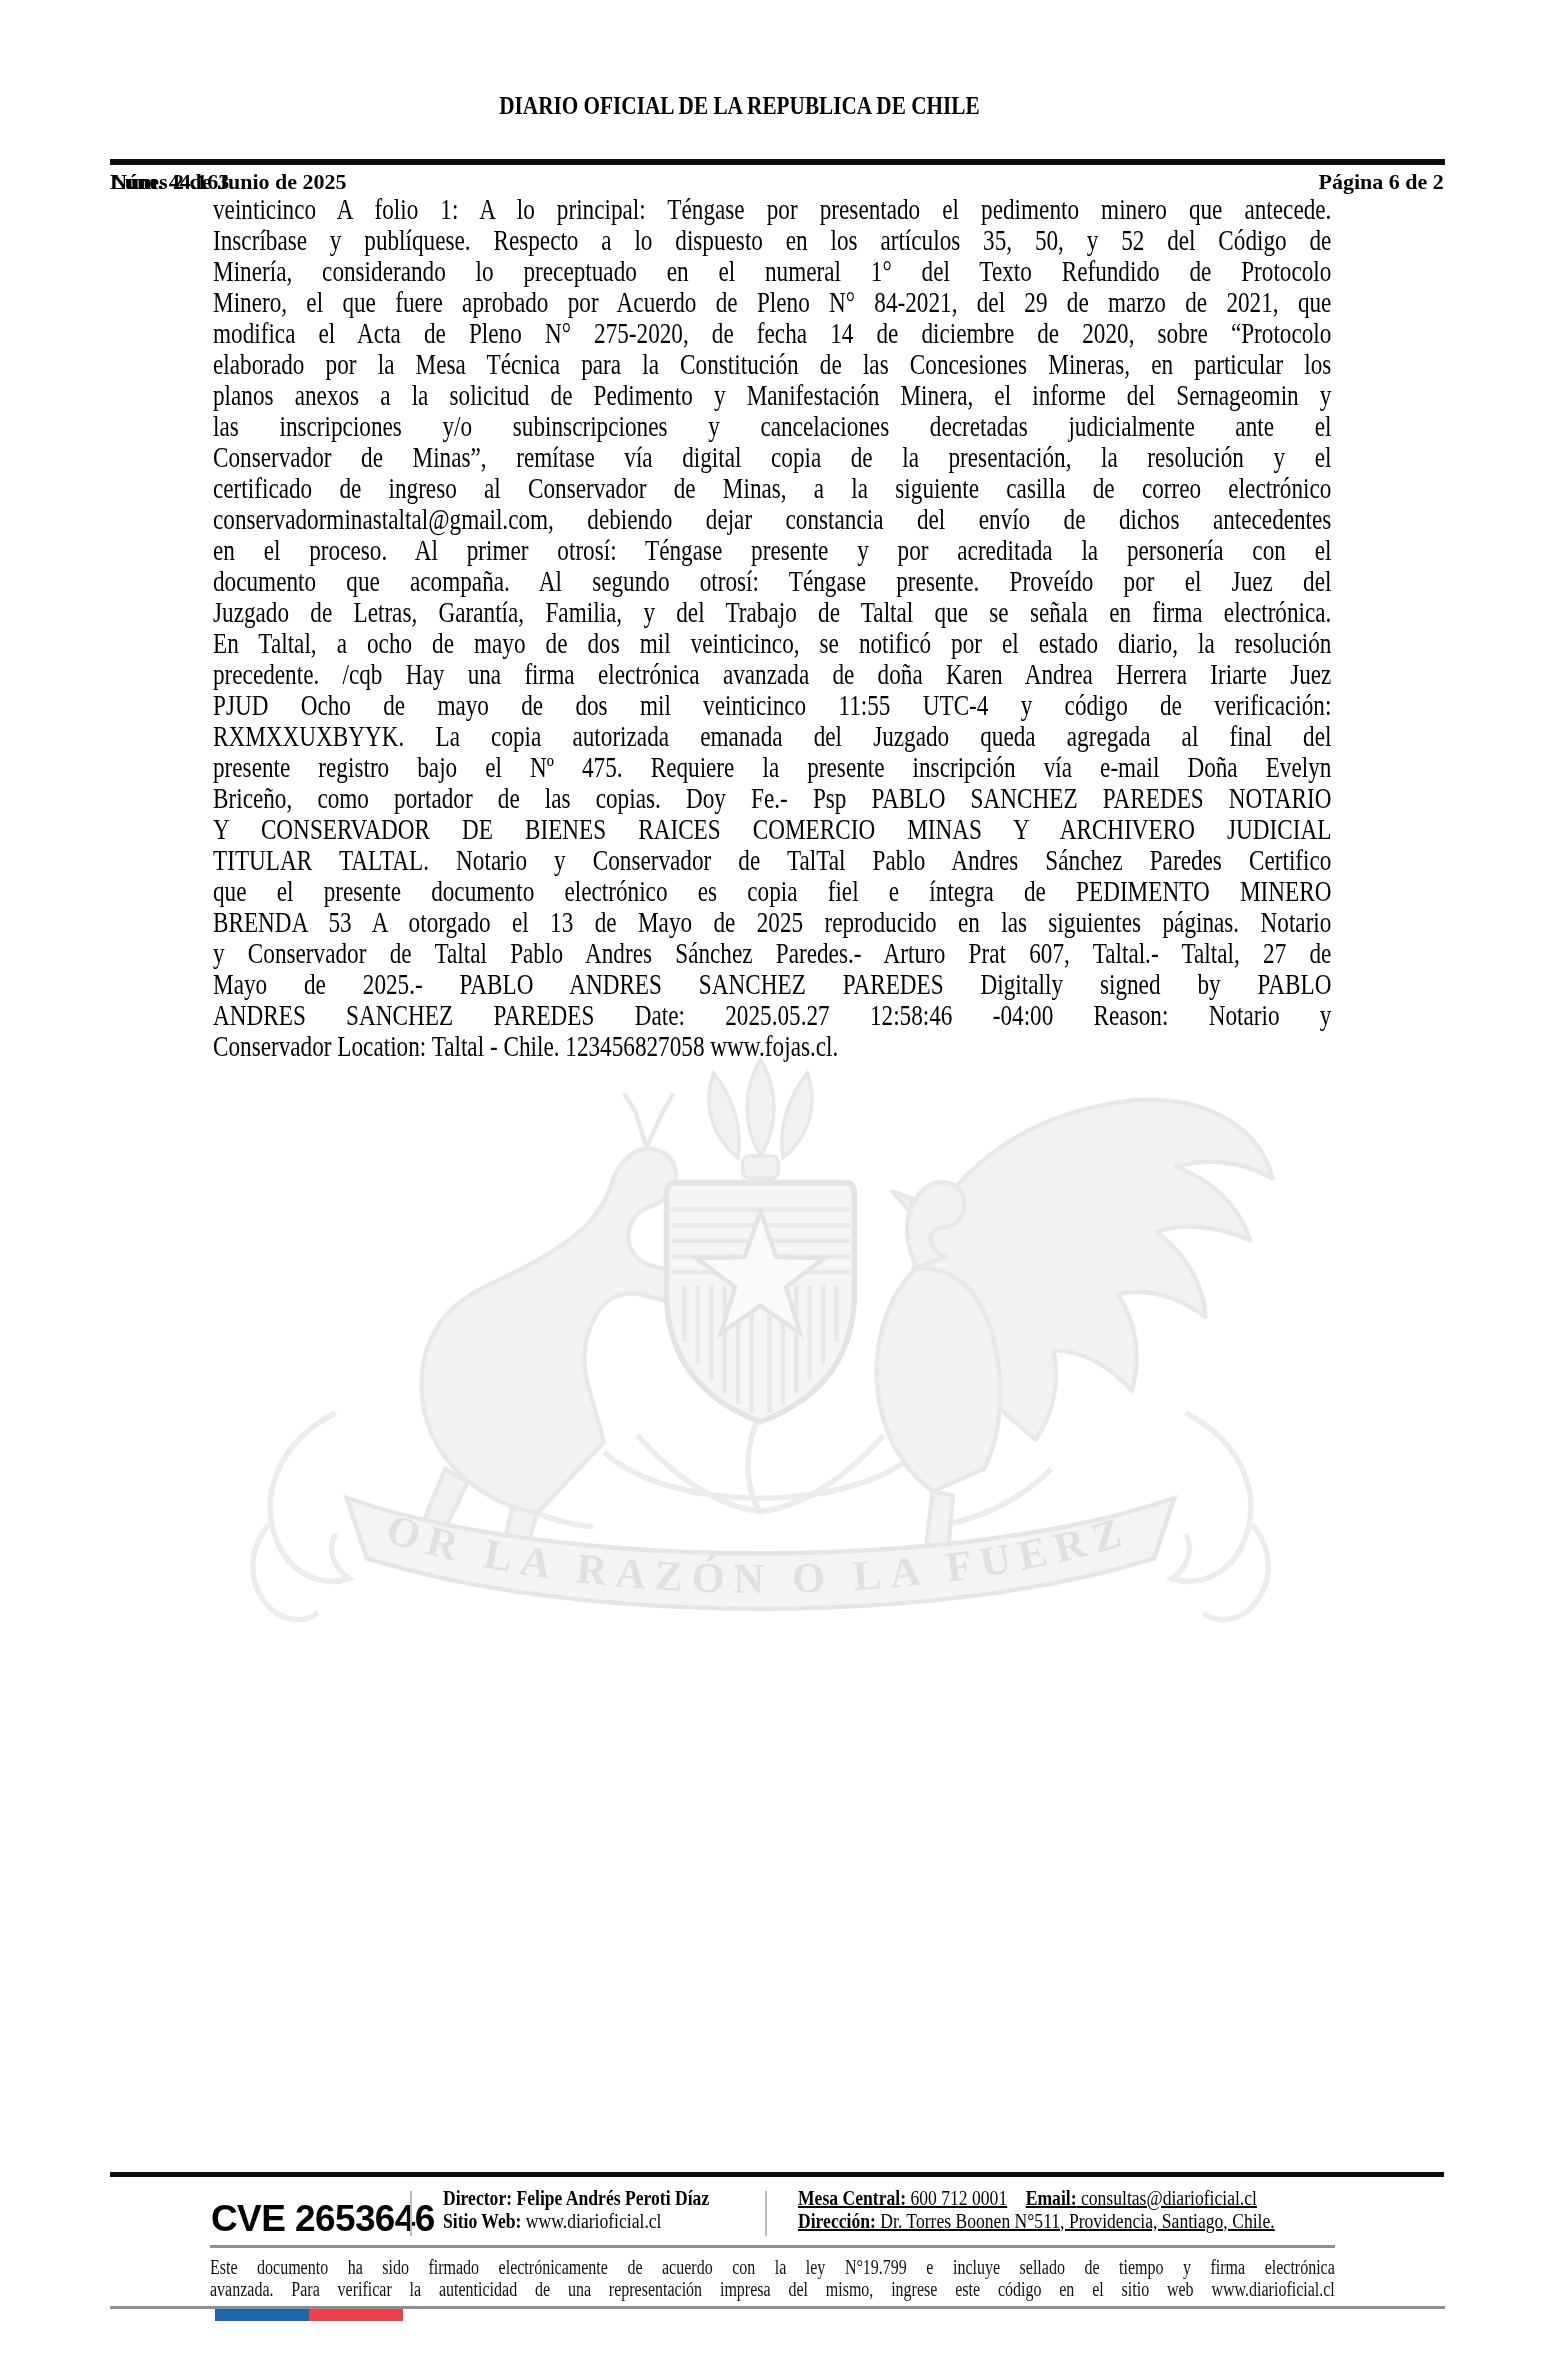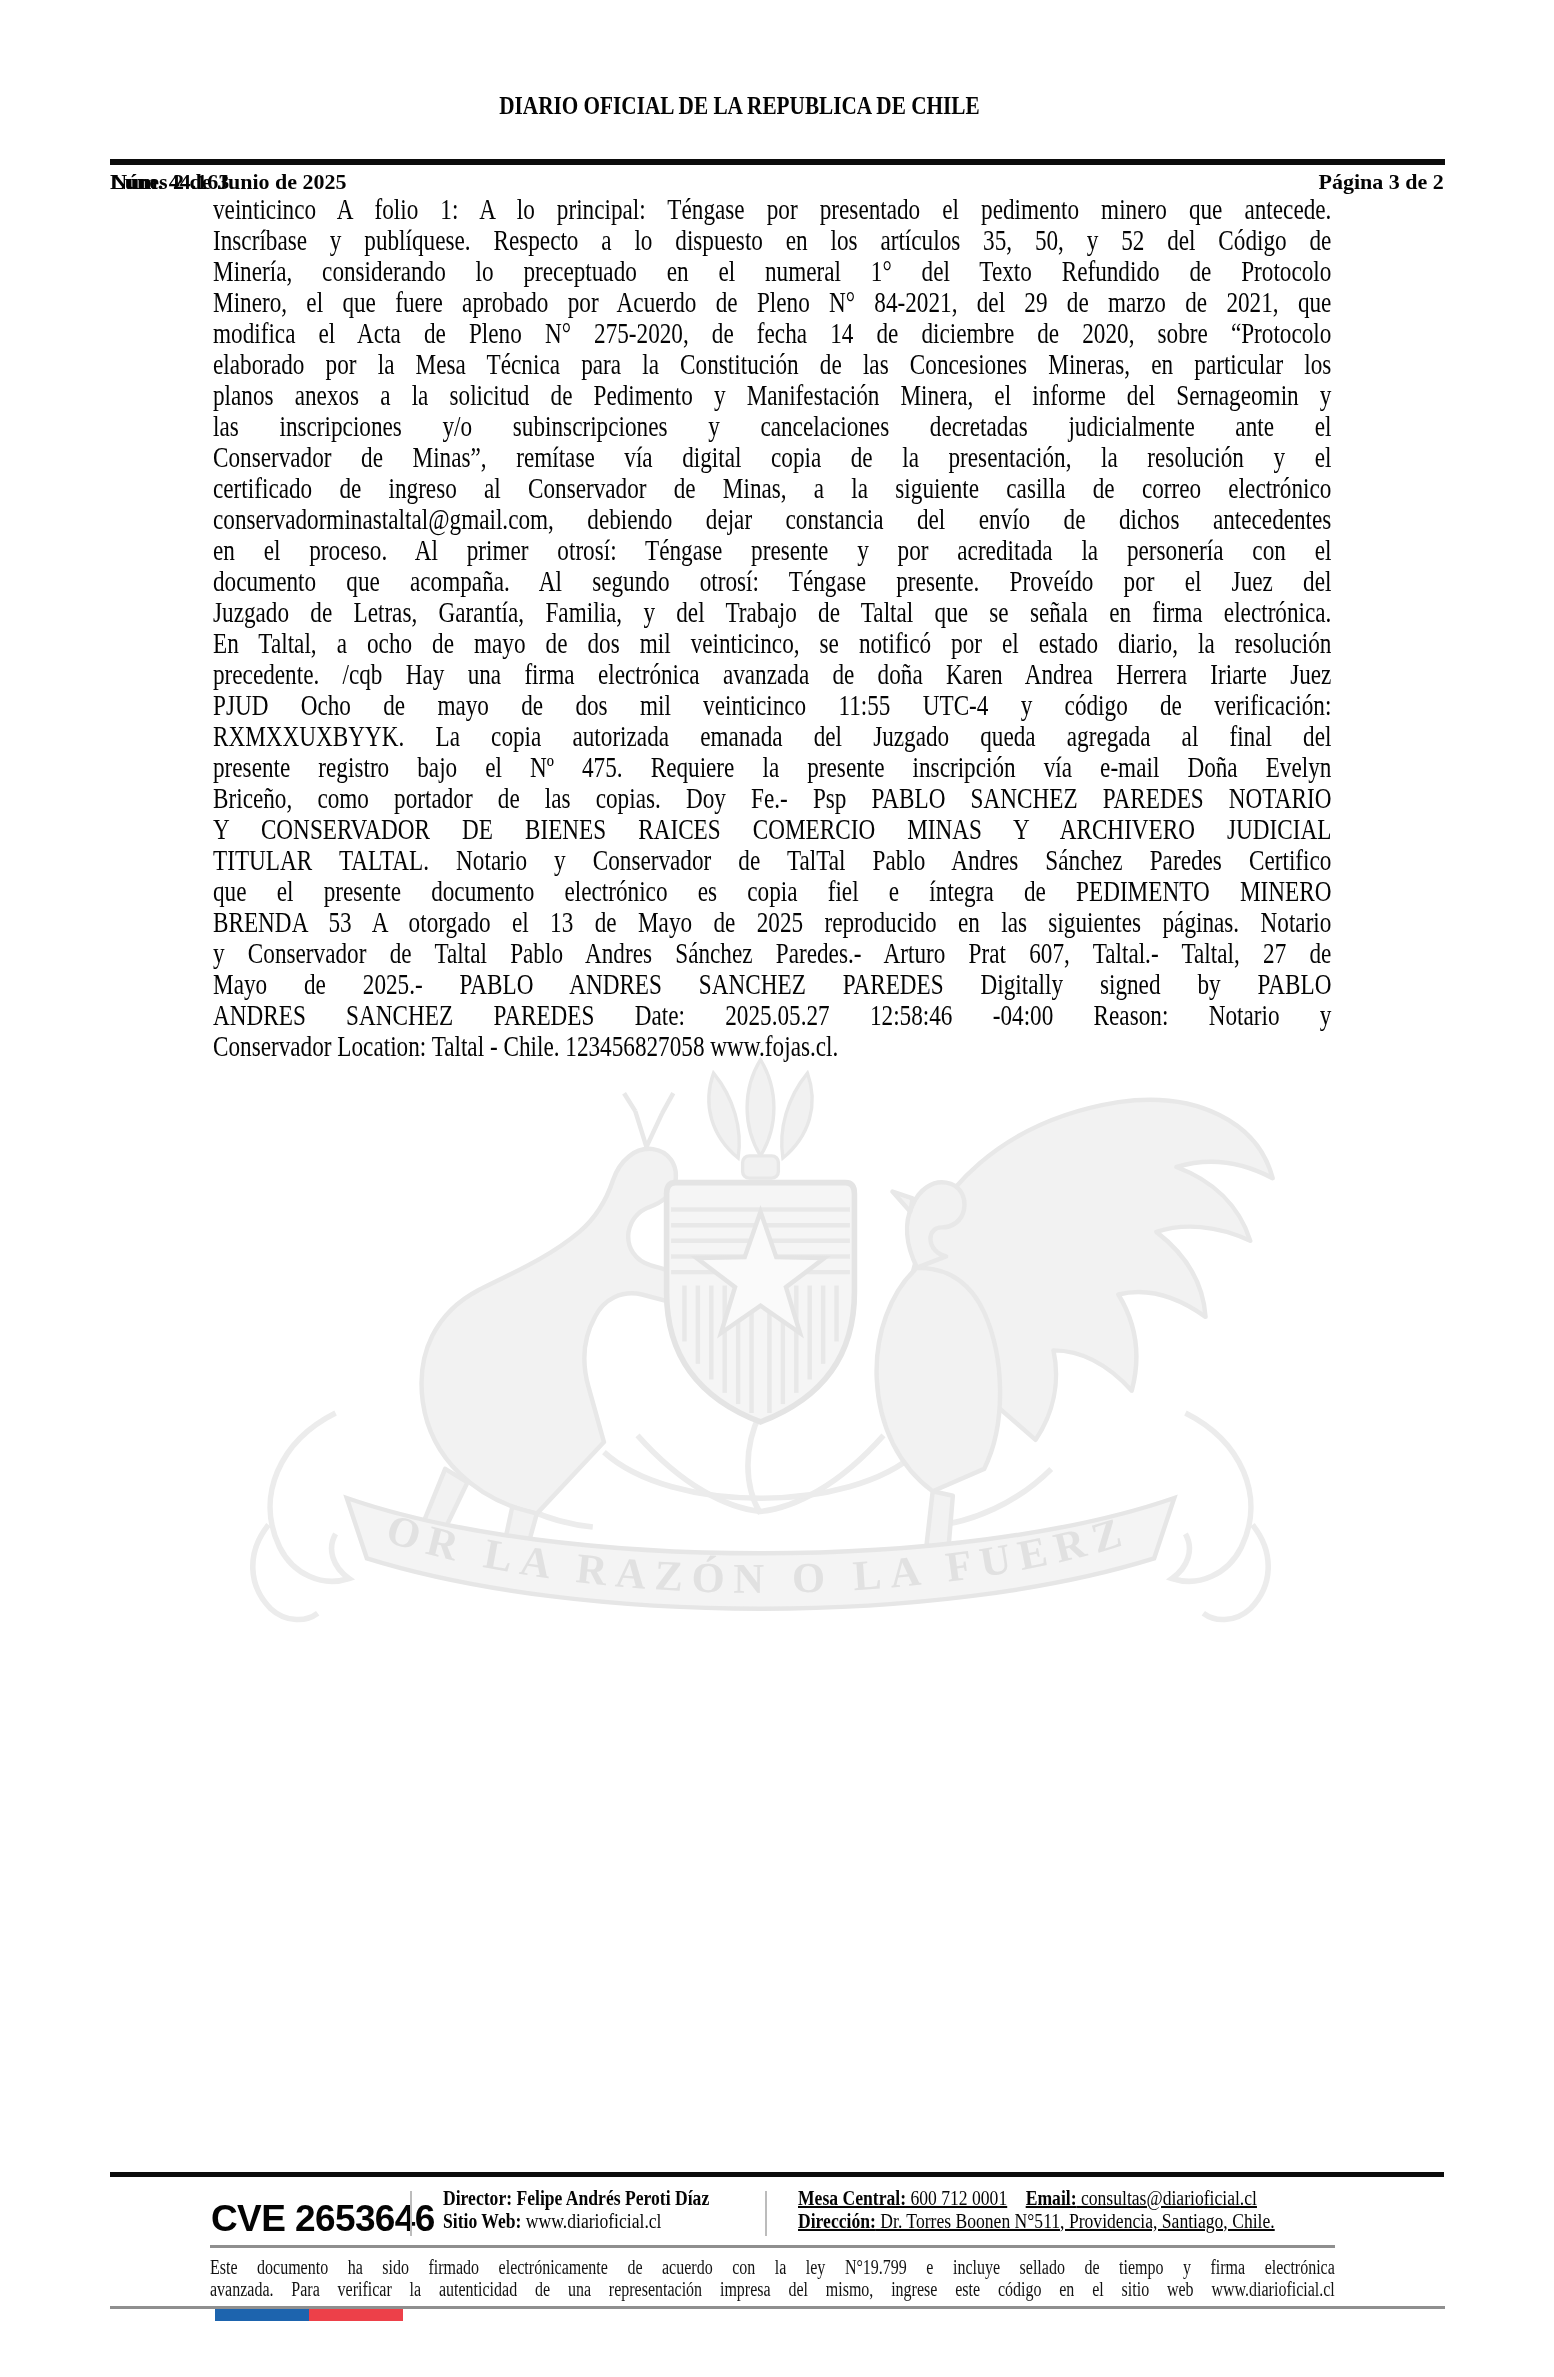--- a/index.html
+++ b/index.html
@@ -65,21 +65,21 @@
 <body>
 
 <div class="page">
 
   <div class="masthead-title">
     <span class="condense-83">DIARIO OFICIAL DE LA REPUBLICA DE CHILE</span>
   </div>
   <div class="masthead-row">
     <span class="masthead-num">Núm. 44.163</span>
     <span class="masthead-date">Lunes 2 de Junio de 2025</span>
-    <span class="masthead-page">Página 3 de 2</span>
+    <span class="masthead-page">Página 6 de 2</span>
   </div>
   <div class="header-rule"></div>
 
   <svg class="watermark" viewBox="0 0 1000 533" aria-hidden="true">
     <defs>
       <path id="mottoPath" d="M175,448 C355,505 645,505 825,448" fill="none"></path>
     </defs>
 
     <g stroke="#ececec" stroke-width="5" fill="none">
       <path d="M120,330 C70,355 48,405 70,450 C82,474 108,486 132,478 C118,468 112,452 120,438"></path>

